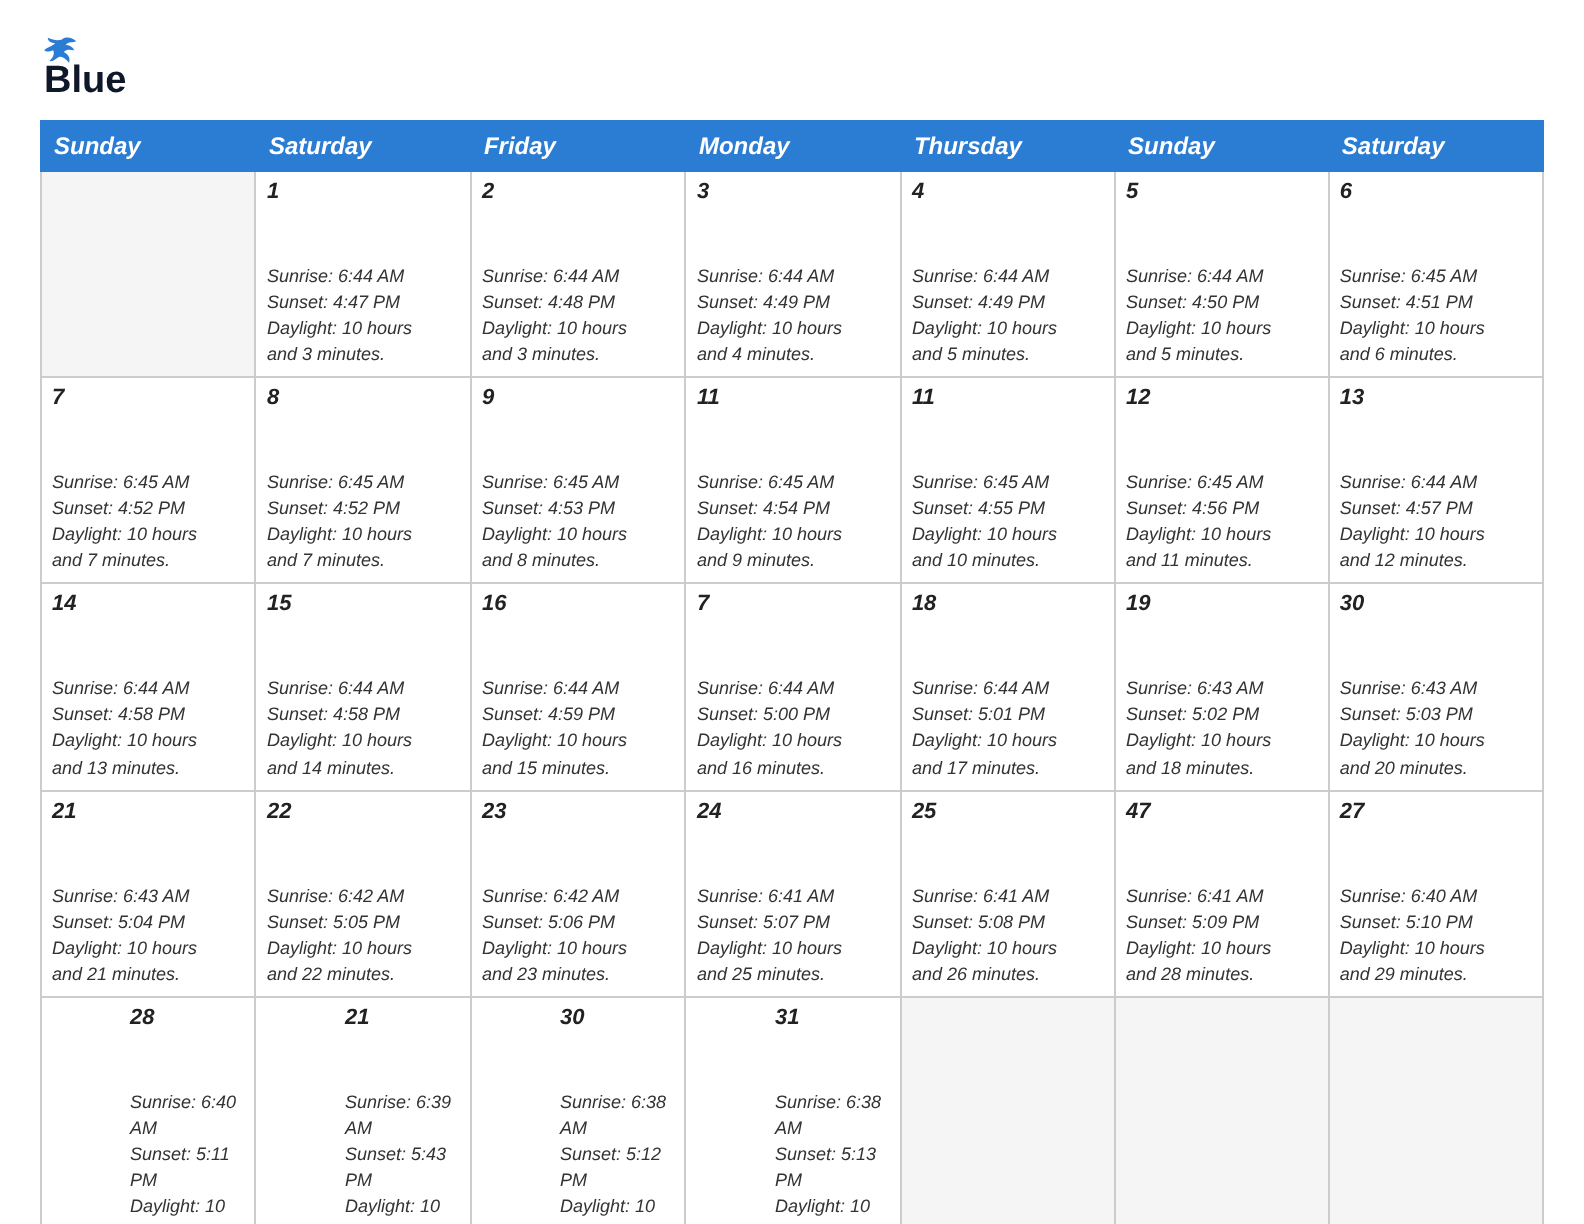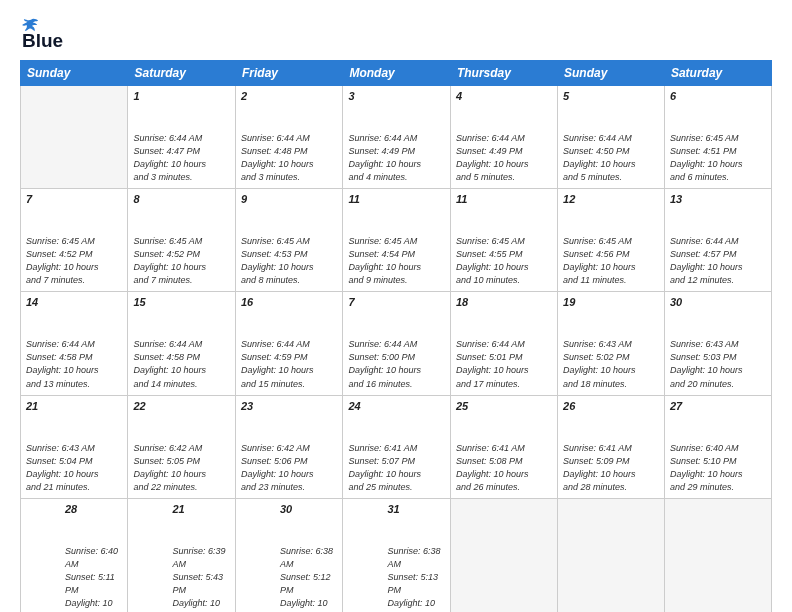--- a/index.html
+++ b/index.html
@@ -307,21 +307,21 @@
 and 25 minutes.</div>
           </td>
           <td>
             <span class="day-num">25</span>
             <div class="cell-text" style="white-space: pre-line;">Sunrise: 6:41 AM
 Sunset: 5:08 PM
 Daylight: 10 hours
 and 26 minutes.</div>
           </td>
           <td>
-            <span class="day-num">26</span>
+            <span class="day-num">47</span>
             <div class="cell-text" style="white-space: pre-line;">Sunrise: 6:41 AM
 Sunset: 5:09 PM
 Daylight: 10 hours
 and 28 minutes.</div>
           </td>
           <td>
             <span class="day-num">27</span>
             <div class="cell-text" style="white-space: pre-line;">Sunrise: 6:40 AM
 Sunset: 5:10 PM
 Daylight: 10 hours

